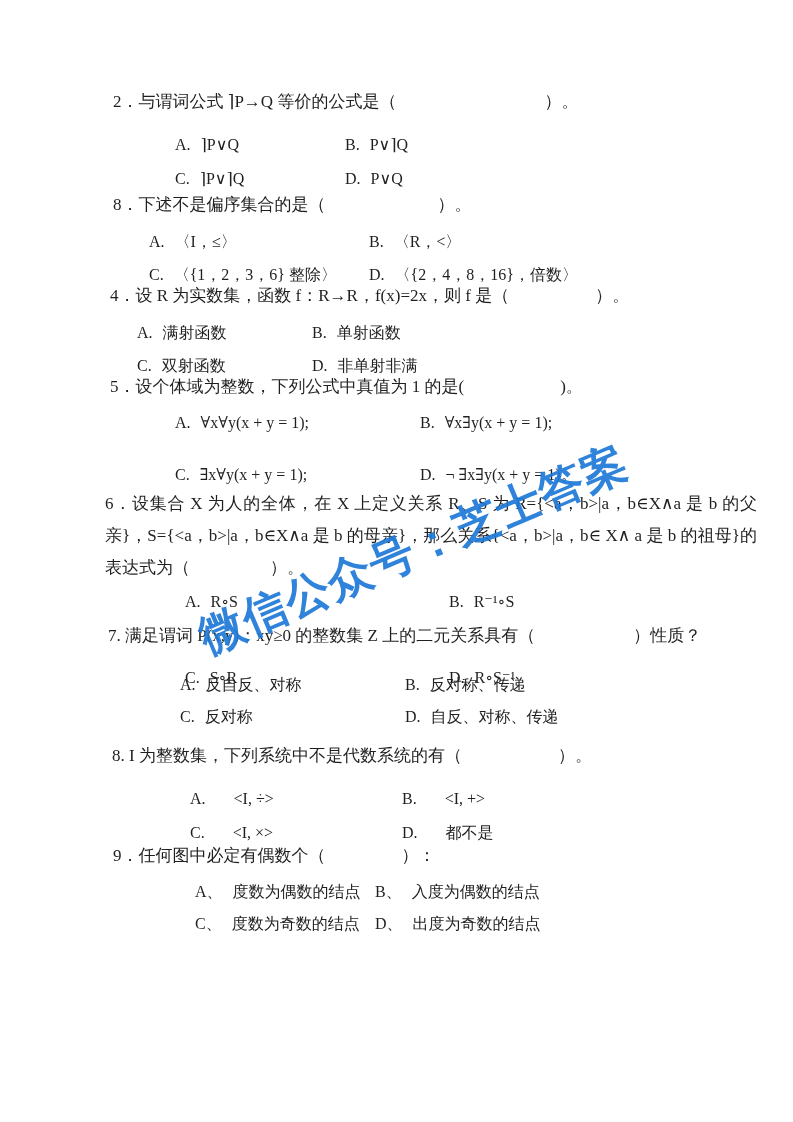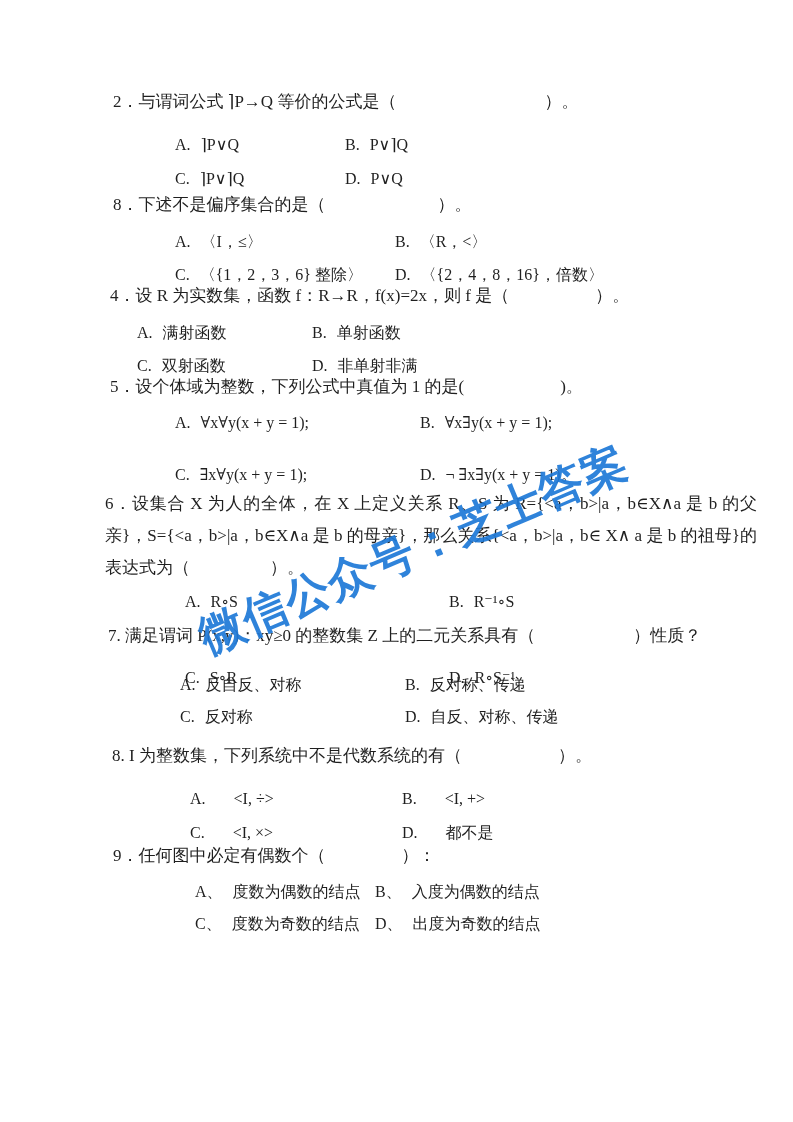--- a/index.html
+++ b/index.html
@@ -19,21 +19,21 @@
   .opts{display:grid;grid-auto-rows:33px;align-items:center;font-size:16px;}
   .cell{white-space:nowrap;line-height:20px;}
   .lbl{margin-right:10px;}
 
   
   #q2{top:90px;left:113px;width:660px;}
   #q2 .opts{margin-top:14px;margin-left:62px;grid-template-columns:170px auto;grid-auto-rows:34px;}
   #q2 .gap{width:148px;}
 
   #q3{top:193px;left:113px;width:660px;}
-  #q3 .opts{margin-top:8px;margin-left:62px;grid-template-columns:220px auto;}
+  #q3 .opts{margin-top:8px;margin-left:36px;grid-template-columns:220px auto;}
   #q3 .gap{width:112px;}
 
   #q4{top:284px;left:110px;width:660px;}
   #q4 .opts{margin-top:8px;margin-left:27px;grid-template-columns:175px auto;}
   #q4 .gap{width:86px;}
 
   #q5{top:375px;left:110px;width:665px;}
   #q5 .opts{margin-top:8px;margin-left:65px;grid-template-columns:225px auto;grid-auto-rows:32px;gap:20px;}
   #q5 .gap{width:96px;}
 

